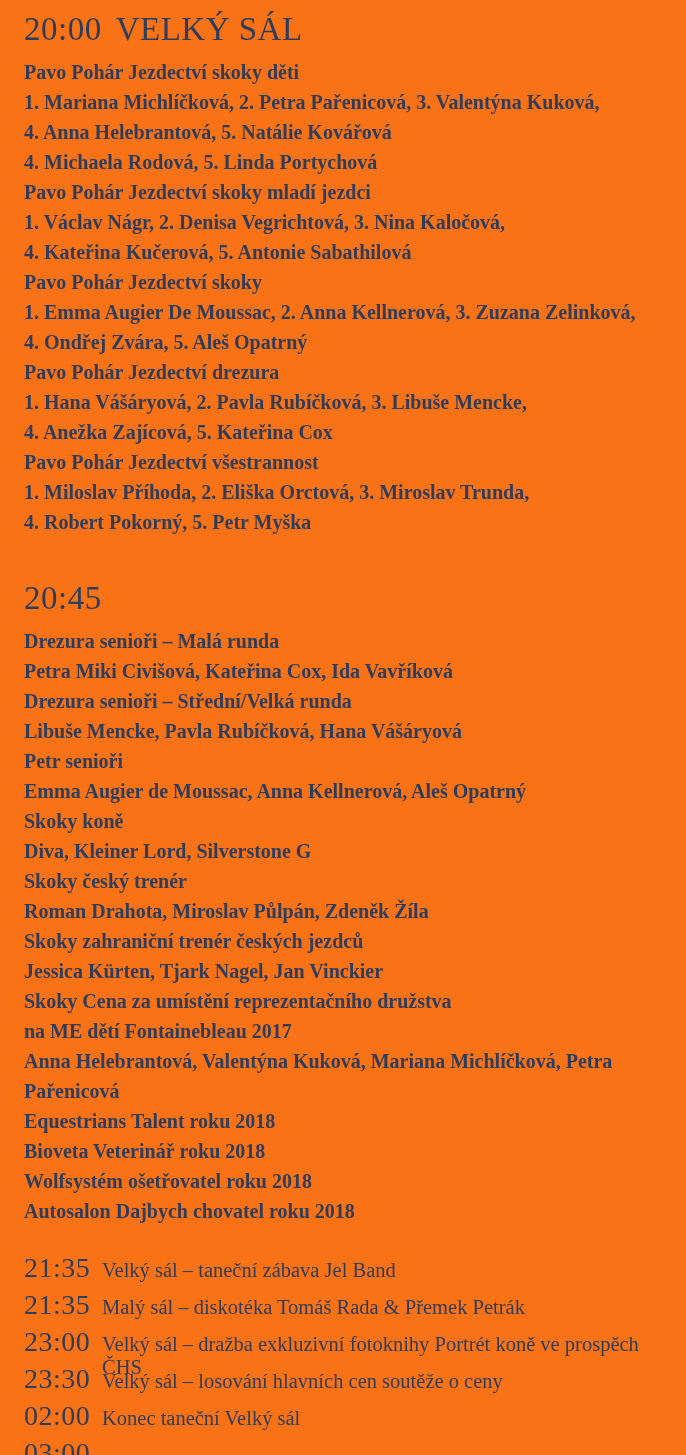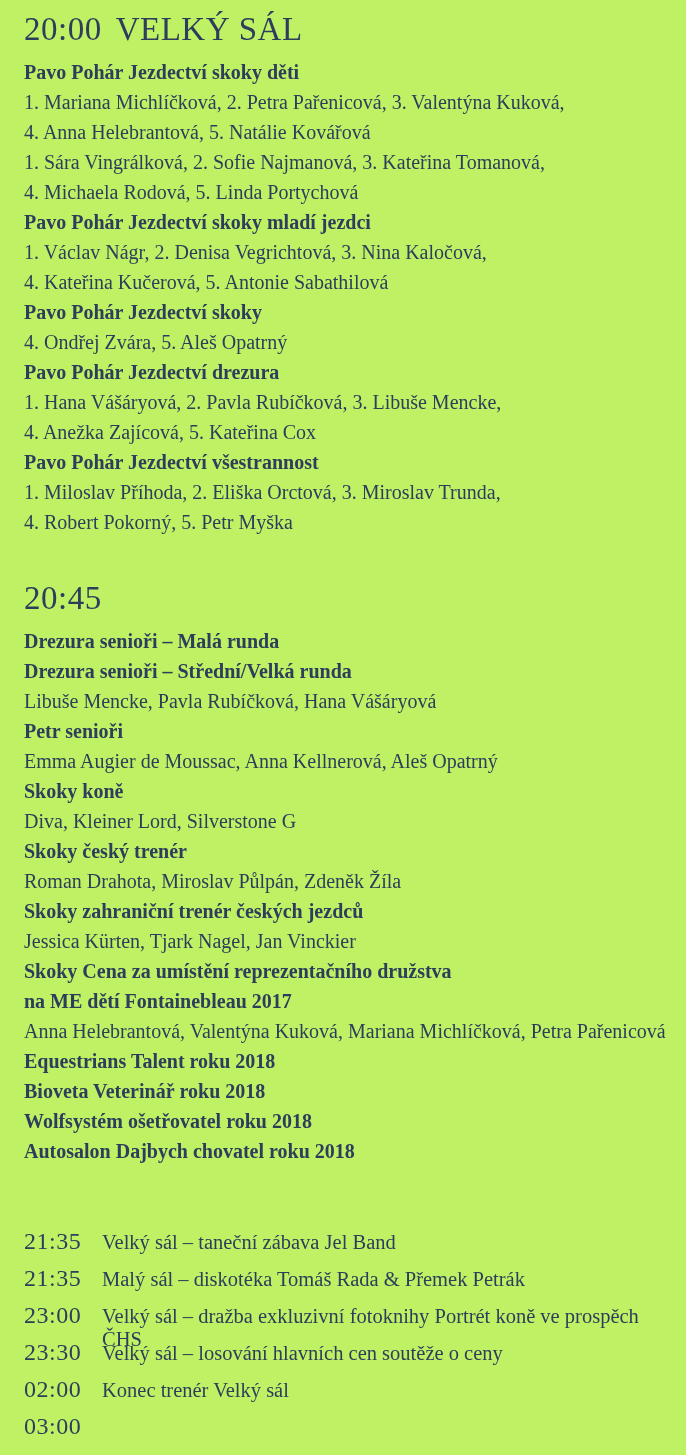--- a/index.html
+++ b/index.html
@@ -5,21 +5,21 @@
   html, body {
     margin: 0;
     padding: 0;
     background: #ffffff;
   }
   .page {
     width: 686px;
     height: 1455px;
     box-sizing: border-box;
     padding: 4px 10px 0 24px;
-    background: #bef264;
+    background: #f97316;
     color: #2e3d5b;
     font-family: "Liberation Serif", "DejaVu Serif", serif;
     overflow: hidden;
   }
   .section-heading {
     margin: 6px 0 9px 0;
     font-size: 33px;
     line-height: 38px;
     font-weight: 400;
     letter-spacing: 0.5px;
@@ -27,74 +27,74 @@
   .section-heading .time {
     margin-right: 14px;
   }
   .section-heading.second {
     margin-top: 42px;
   }
   .entry {
     margin: 0;
     font-size: 20px;
     line-height: 30px;
-    font-weight: 400;
+    font-weight: 700;
   }
   .entry.bold {
     font-weight: 700;
   }
   .timeline {
     margin-top: 26px;
   }
   .trow {
     display: flex;
     align-items: baseline;
     height: 37px;
   }
   .ttime {
     flex: 0 0 78px;
-    font-size: 24px;
+    font-size: 28px;
     letter-spacing: 0.5px;
-    margin-top: 36px;
   }
   .ttext {
     font-size: 20.5px;
   }
 </style>
 </head>
 <body>
 
 <div class="page">
 
   <h1 class="section-heading">
     <span class="time">20:00</span><span class="title">VELKÝ SÁL</span>
   </h1>
 
   <p class="entry bold">Pavo Pohár Jezdectví skoky děti</p>
   <p class="entry">1. Mariana Michlíčková, 2. Petra Pařenicová, 3. Valentýna Kuková,</p>
   <p class="entry">4. Anna Helebrantová, 5. Natálie Kovářová</p>
-  <p class="entry">1. Sára Vingrálková, 2. Sofie Najmanová, 3. Kateřina Tomanová,</p>
   <p class="entry">4. Michaela Rodová, 5. Linda Portychová</p>
   <p class="entry bold">Pavo Pohár Jezdectví skoky mladí jezdci</p>
   <p class="entry">1. Václav Nágr, 2. Denisa Vegrichtová, 3. Nina Kaločová,</p>
   <p class="entry">4. Kateřina Kučerová, 5. Antonie Sabathilová</p>
   <p class="entry bold">Pavo Pohár Jezdectví skoky</p>
+  <p class="entry">1. Emma Augier De Moussac, 2. Anna Kellnerová, 3. Zuzana Zelinková,</p>
   <p class="entry">4. Ondřej Zvára, 5. Aleš Opatrný</p>
   <p class="entry bold">Pavo Pohár Jezdectví drezura</p>
   <p class="entry">1. Hana Vášáryová, 2. Pavla Rubíčková, 3. Libuše Mencke,</p>
   <p class="entry">4. Anežka Zajícová, 5. Kateřina Cox</p>
   <p class="entry bold">Pavo Pohár Jezdectví všestrannost</p>
   <p class="entry">1. Miloslav Příhoda, 2. Eliška Orctová, 3. Miroslav Trunda,</p>
   <p class="entry">4. Robert Pokorný, 5. Petr Myška</p>
 
   <h1 class="section-heading second">
     <span class="time">20:45</span>
   </h1>
 
   <p class="entry bold">Drezura senioři – Malá runda</p>
+  <p class="entry">Petra Miki Civišová, Kateřina Cox, Ida Vavříková</p>
   <p class="entry bold">Drezura senioři – Střední/Velká runda</p>
   <p class="entry">Libuše Mencke, Pavla Rubíčková, Hana Vášáryová</p>
   <p class="entry bold">Petr senioři</p>
   <p class="entry">Emma Augier de Moussac, Anna Kellnerová, Aleš Opatrný</p>
   <p class="entry bold">Skoky koně</p>
   <p class="entry">Diva, Kleiner Lord, Silverstone G</p>
   <p class="entry bold">Skoky český trenér</p>
   <p class="entry">Roman Drahota, Miroslav Půlpán, Zdeněk Žíla</p>
   <p class="entry bold">Skoky zahraniční trenér českých jezdců</p>
   <p class="entry">Jessica Kürten, Tjark Nagel, Jan Vinckier</p>
@@ -118,21 +118,21 @@
     <div class="trow">
       <span class="ttime">23:00</span>
       <span class="ttext">Velký sál – dražba exkluzivní fotoknihy Portrét koně ve prospěch ČHS</span>
     </div>
     <div class="trow">
       <span class="ttime">23:30</span>
       <span class="ttext">Velký sál – losování hlavních cen soutěže o ceny</span>
     </div>
     <div class="trow">
       <span class="ttime">02:00</span>
-      <span class="ttext">Konec trenér Velký sál</span>
+      <span class="ttext">Konec taneční Velký sál</span>
     </div>
     <div class="trow">
       <span class="ttime">03:00</span>
 
     </div>
   </div>
 
 </div>
 
 </body></html>

